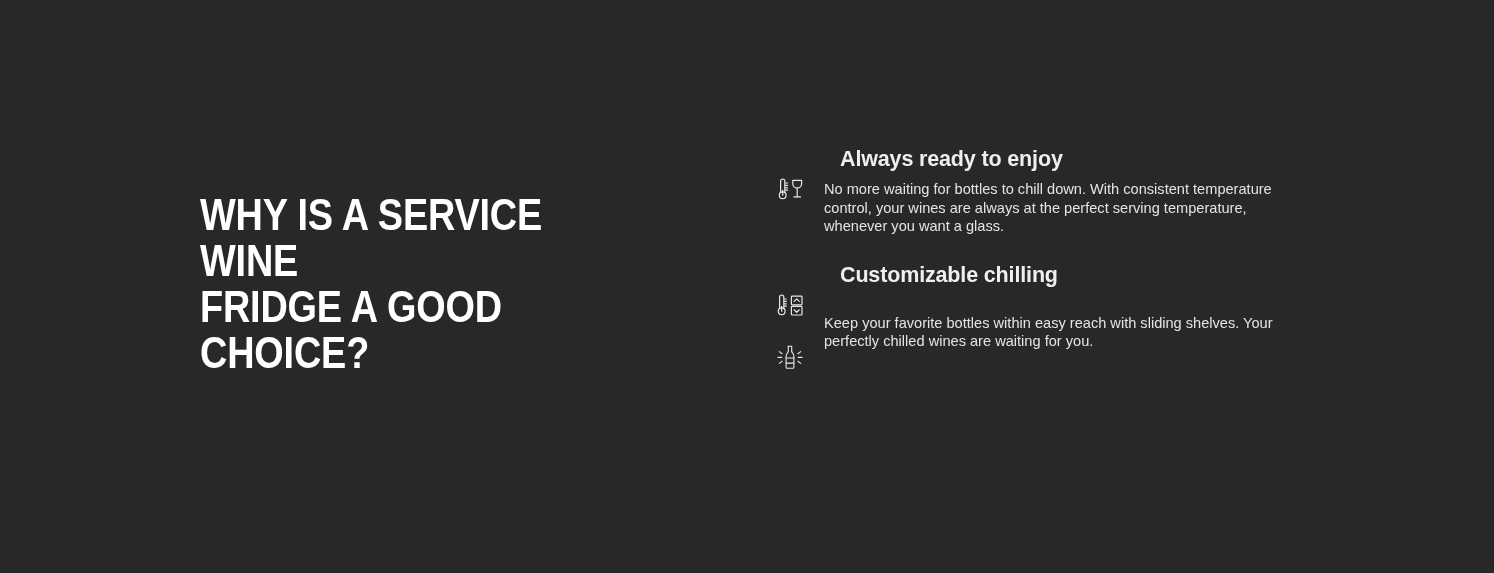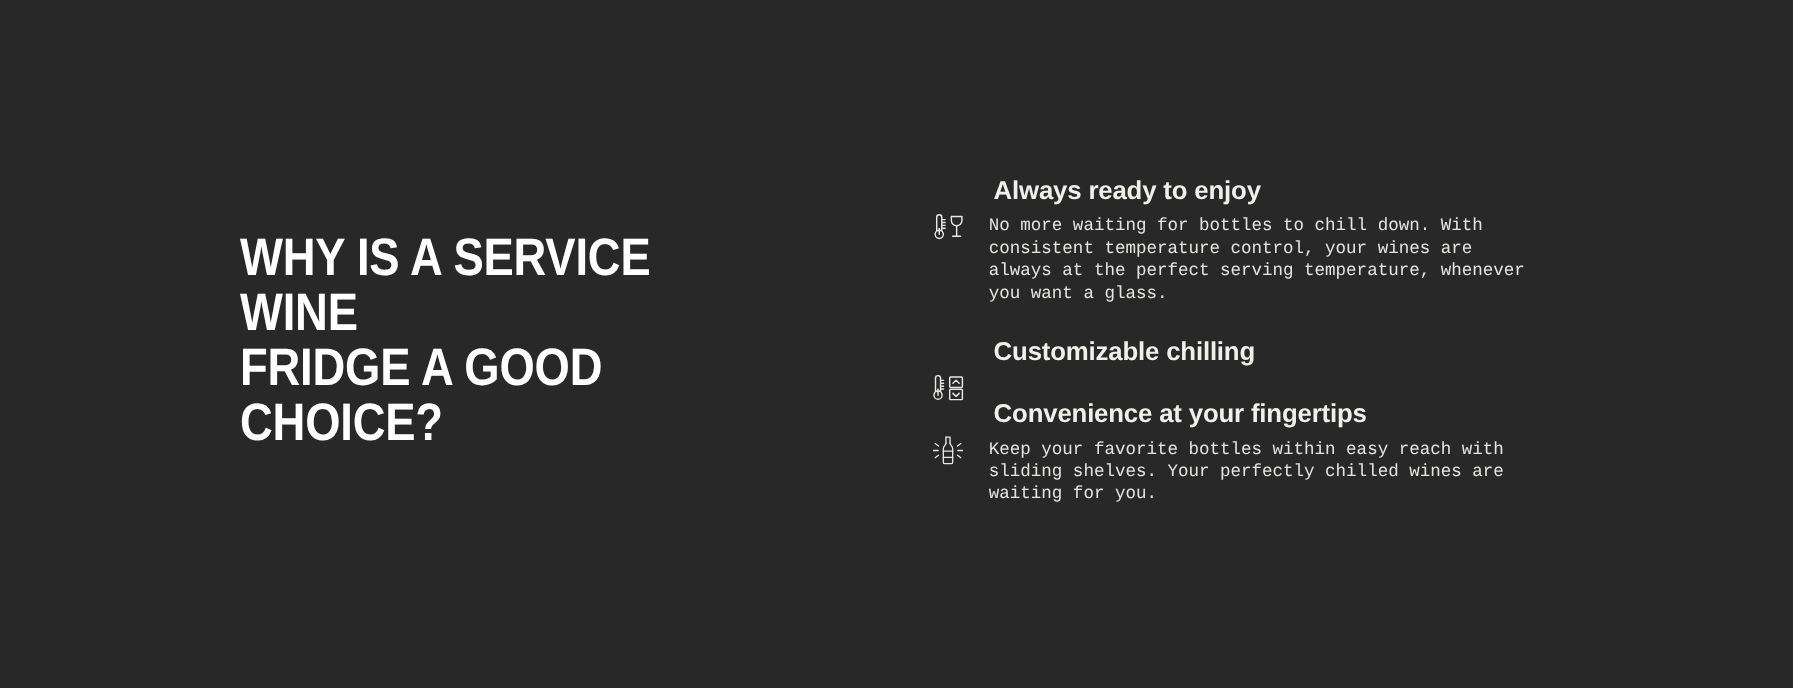--- a/index.html
+++ b/index.html
@@ -78,36 +78,35 @@
     display: flex;
     align-items: center;
     justify-content: center;
   }
   .feature-icon svg {
     display: block;
     overflow: visible;
   }
 
   .feature-title {
-    margin: 0 0 8px 4px;
+    margin: 0 0 8px 16px;
     color: #efefec;
     font-size: 21.5px;
     line-height: 26px;
     font-weight: 700;
     letter-spacing: -0.15px;
   }
 
   .feature-body {
     margin: 0;
     color: #e4e4e1;
     font-size: 14.6px;
     line-height: 18.5px;
     font-weight: 400;
     white-space: pre-line;
-    font-family: Liberation Mono, monospace;
   }
 </style>
 </head>
 <body>
 
 <div class="section">
 
   <div class="intro">
     <h2 class="intro-title">WHY IS A SERVICE WINE
 FRIDGE A GOOD CHOICE?</h2>
@@ -174,18 +173,17 @@
 
           <line x1="5.0" y1="13.4" x2="8.8" y2="13.4"></line>
           <line x1="6.3" y1="7.6" x2="9.1" y2="9.7"></line>
           <line x1="6.3" y1="19.4" x2="9.1" y2="17.3"></line>
 
           <line x1="25.2" y1="13.4" x2="29.0" y2="13.4"></line>
           <line x1="24.9" y1="9.7" x2="27.7" y2="7.6"></line>
           <line x1="24.9" y1="17.3" x2="27.7" y2="19.4"></line>
         </svg>
       </span>
-      <h3 class="feature-title">Convenience at your fingertips</h3>
       <p class="feature-body">Keep your favorite bottles within easy reach with sliding shelves. Your perfectly chilled wines are waiting for you.</p>
     </div>
 
   </div>
 </div>
 
 </body></html>

